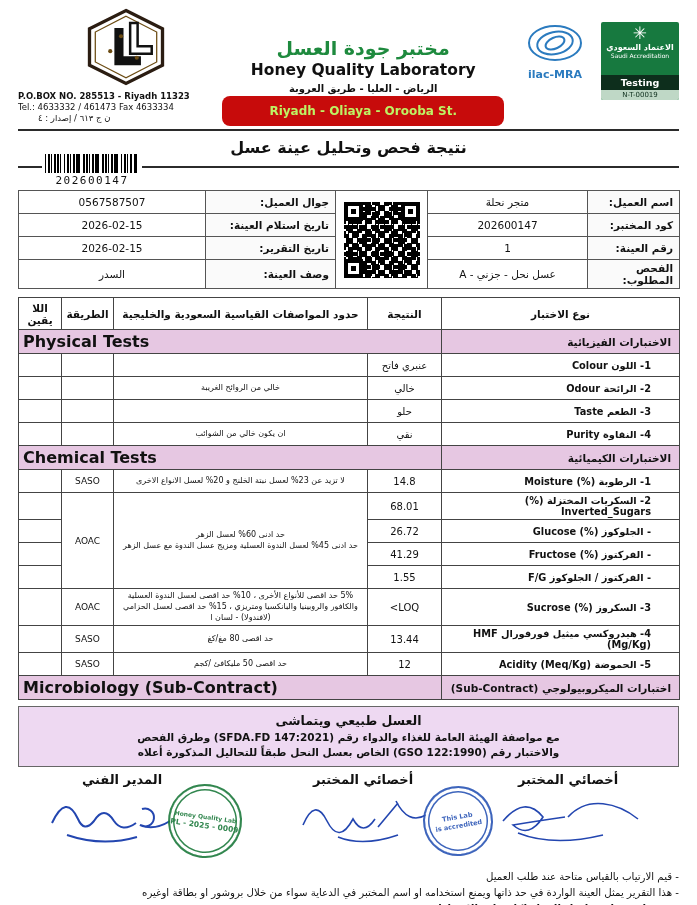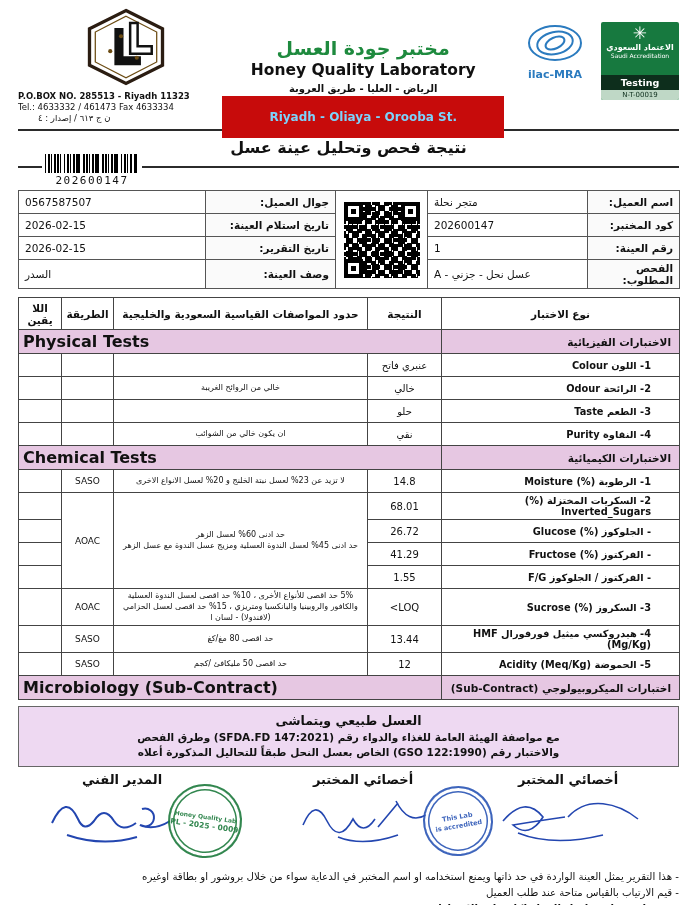--- a/index.html
+++ b/index.html
@@ -13,21 +13,21 @@
   
   .hdr { display:flex; justify-content:space-between; align-items:flex-start; height:104px; }
   .hdr-left { width:208px; }
   .hl-logo { margin-left:66px; }
   .pobox { font-size:8.5px; line-height:1.3; margin-top:1px; }
   .pobox .b { font-weight:bold; }
   .hdr-center { width:288px; text-align:center; padding-top:6px;margin-top:23px; }
   .title-ar { color:#1e8a3e; font-size:19px; font-weight:bold; letter-spacing:2px; }
   .title-en { font-size:15.5px; font-weight:bold; margin-top:2px; }
   .addr-ar { font-size:10px; font-weight:bold; margin-top:4px; }
-  .addr-en { background:#c70b0b; color:#7dd3fc; font-weight:bold; font-size:12px; padding:14px 0; margin-top:2px; }
+  .addr-en { background:#c70b0b; color:#bef264; font-weight:bold; font-size:12px; padding:8px 0; margin-top:2px;border-radius:8px; }
   .hdr-right { width:178px; display:flex; justify-content:flex-end; gap:10px; padding-top:14px; }
   .ilac { width:72px; text-align:center; }
   .ilac-text { color:#2b7bbf; font-weight:bold; font-size:11px; margin-top:-2px; }
   .badge { width:78px; background:#17793f; color:#fff; text-align:center; border-radius:2px; overflow:hidden; padding-top:3px; }
   .badge-emblem { font-size:17px; line-height:1; }
   .badge-ar { font-size:8px; font-weight:bold; margin-top:1px; }
   .badge-en { font-size:6px; }
   .badge-scope { background:#0d2e1c; font-size:9.5px; font-weight:bold; padding:2px 0; margin-top:16px; }
   .badge-num { background:#bfd8c6; color:#0d2e1c; font-size:7px; padding:1px 0; }
 
@@ -35,21 +35,21 @@
   .title-band { border-top:2px solid #2b2b2b; border-bottom:2px solid #2b2b2b; margin-top:17px; padding:7px 0 9px; text-align:center; }
   .doc-title { font-size:16px; font-weight:bold; }
   .barcode-block { position:relative; z-index:2; margin:-15px 0 0 24px; width:100px; background:#fff; padding:1px 3px; }
   .barcode-lines { height:19px; background:repeating-linear-gradient(90deg,#000 0 1.5px,#fff 1.5px 3px,#000 3px 5px,#fff 5px 6px,#000 6px 7px,#fff 7px 9.5px); }
   .barcode-num { font-size:11px; letter-spacing:1.5px; text-align:center; margin-top:1px; font-family:"DejaVu Sans Mono","Liberation Mono",monospace; }
 
   
   table.client { width:100%; border-collapse:collapse; direction:rtl; margin-top:2px; font-size:10.5px; table-layout:fixed; }
   .client td { border:1px solid #555; padding:2px 6px; height:23px; vertical-align:middle; }
   .client .lbl { font-weight:bold; text-align:right; background:#fafafa; }
-  .client .val { text-align:left; }
+  .client .val { text-align:center; }
   .client .qr-cell { padding:2px; text-align:center; }
   .qr { width:76px; height:76px; margin:0 auto; position:relative;
         background:
           repeating-conic-gradient(#000 0% 25%, transparent 0% 50%) 2px 3px/13px 13px,
           repeating-conic-gradient(#000 0% 25%, #fff 0% 50%) 0 0/9px 9px; }
   .qr .finder { position:absolute; width:19px; height:19px; border:4px solid #000; background:#fff; }
   .qr .finder::after { content:""; position:absolute; inset:3px; background:#000; }
   .qr .f-tl{top:0;left:0;} .qr .f-tr{top:0;right:0;} .qr .f-bl{bottom:0;left:0;}
 
   
@@ -353,18 +353,18 @@
       <div>This Lab</div>
       <div>is accredited</div>
     </div>
     <div class="stamp stamp-green">
       <div>Honey Quality Lab</div>
       <div class="big">PL - 2025 - 0009</div>
     </div>
   </div>
 
   <div class="notes">
+    <div class="note">- قيم الارتياب بالقياس متاحة عند طلب العميل</div>
     <div class="note">- هذا التقرير يمثل العينة الواردة في حد ذاتها ويمنع استخدامه او اسم المختبر في الدعاية سواء من خلال بروشور او بطاقة اوغيره</div>
-    <div class="note">- قيم الارتياب بالقياس متاحة عند طلب العميل</div>
     <div class="note bold">- تم تطبيق قاعدة اتخاذ القرار لكل نتائج الاختبارات</div>
   </div>
 
 </div>
 
 </body></html>

